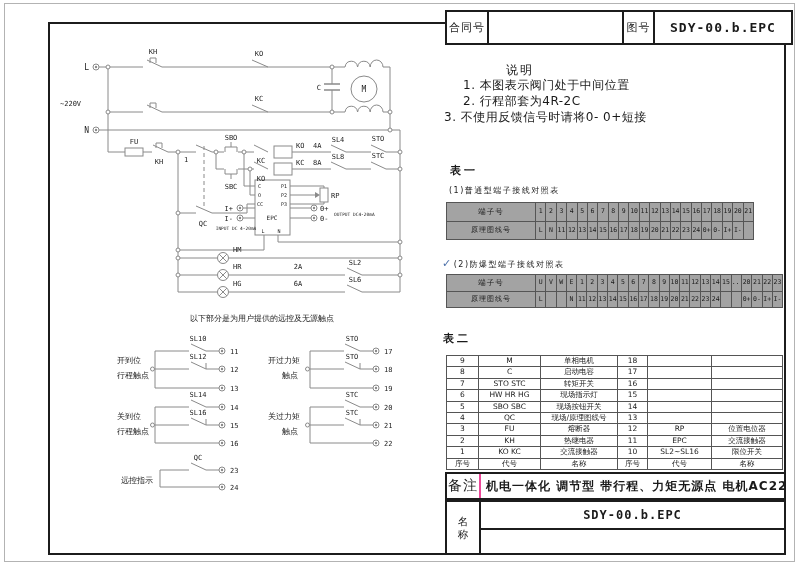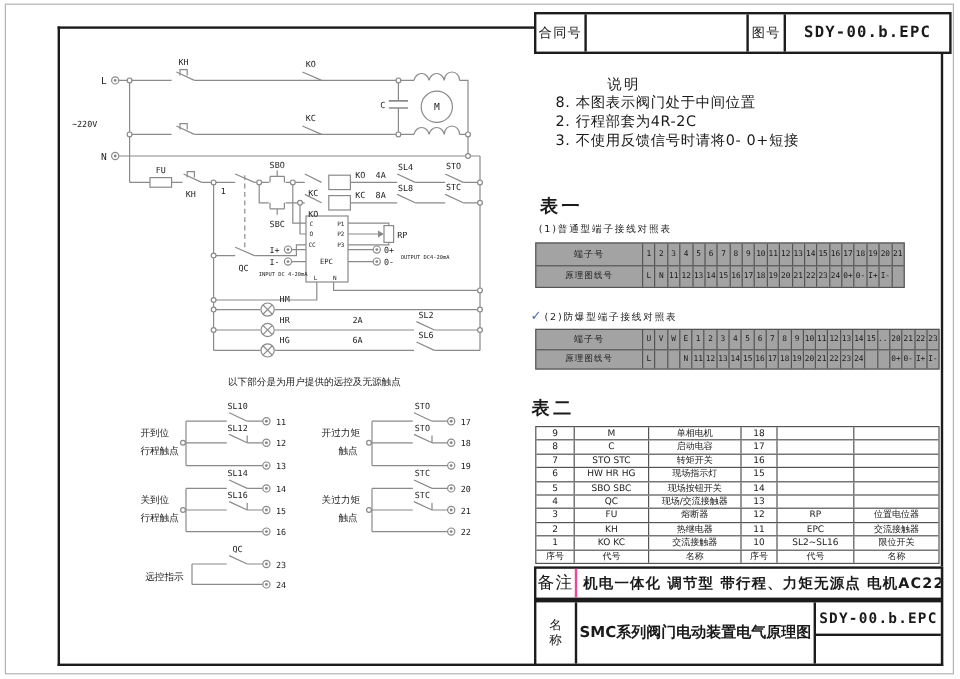--- a/index.html
+++ b/index.html
@@ -10,21 +10,21 @@
   .frame{background:#1c1c1c}
   
   #title-block{left:445px;top:10px;width:348px;height:35px;border:2px solid #1c1c1c;display:flex;background:#fff}
   .tbc{display:flex;align-items:center;justify-content:center;height:100%}
   .tbc+.tbc{border-left:2px solid #1c1c1c}
   .tbc.lab{font-size:11px;letter-spacing:1px}
   .tbc.val{font-size:13px;font-weight:600;letter-spacing:1px;font-family:"DejaVu Sans Mono",monospace}
   
   .note{font-size:12px;letter-spacing:0.5px;white-space:nowrap}
   
-  .sec-title{font-size:15px;letter-spacing:3px;font-weight:600}
+  .sec-title{font-size:11px;letter-spacing:3px;font-weight:600}
   .cap{font-size:8px;letter-spacing:1.5px;white-space:nowrap}
   .checkmark{color:#4a6fa8;font-size:11px;font-weight:bold;margin-right:1px}
   
   .tbl{border:1px solid #555;background:#a3a3a3}
   .trow{display:flex}
   .trow+.trow{border-top:1px solid #555}
   #tbl1 .trow{height:17.5px;line-height:17px}
   #tbl2 .trow{height:15.5px;line-height:15px}
   .tlabel{width:88px;font-size:7.5px;text-align:center;border-right:1px solid #555;letter-spacing:1px;flex:none}
   .tcells{flex:1;display:flex}
@@ -69,23 +69,23 @@
 <div class="abs frame" style="left:784px;top:10px;width:2px;height:545px"></div>
 
 <div class="abs" id="title-block">
   <div class="tbc lab" style="width:40px">合同号</div>
   <div class="tbc val" style="width:133px"></div>
   <div class="tbc lab" style="width:29px">图号</div>
   <div class="tbc val" style="flex:1">SDY-00.b.EPC</div>
 </div>
 
 <div class="abs note" style="left:506px;top:62px;letter-spacing:2px">说明</div>
-<div class="abs note" style="left:463px;top:77px">8. 本图表示阀门处于中间位置</div>
+<div class="abs note" style="left:463px;top:77px">1. 本图表示阀门处于中间位置</div>
 <div class="abs note" style="left:463px;top:93px">2. 行程部套为4R-2C</div>
-<div class="abs note" style="left:463px;top:109px">3. 不使用反馈信号时请将0- 0+短接</div>
+<div class="abs note" style="left:444px;top:109px">3. 不使用反馈信号时请将0- 0+短接</div>
 
 <div class="abs sec-title" style="left:450px;top:163px">表一</div>
 <div class="abs cap" style="left:449px;top:185px">(1)普通型端子接线对照表</div>
 <div class="abs tbl" id="tbl1" style="left:446px;top:202px;width:308px;height:38px">
   <div class="trow">
     <div class="tlabel">端子号</div>
     <div class="tcells">
         <div class="tcell">1</div>
         <div class="tcell">2</div>
         <div class="tcell">3</div>
@@ -237,21 +237,21 @@
       <div class="">5</div>
       <div class="">SBO SBC</div>
       <div class="">现场按钮开关</div>
       <div class="">14</div>
       <div class=""></div>
       <div class=""></div>
     </div>
   <div class="t2row">
       <div class="">4</div>
       <div class="">QC</div>
-      <div class="">现场/交流接触器</div>
+      <div class="">现场/原理图线号</div>
       <div class="">13</div>
       <div class=""></div>
       <div class=""></div>
     </div>
   <div class="t2row">
       <div class="">3</div>
       <div class="">FU</div>
       <div class="">熔断器</div>
       <div class="">12</div>
       <div class="">RP</div>
@@ -285,21 +285,20 @@
 
 <div class="abs" id="remark-block">
   <div class="lab">备注</div>
   <div class="txt">机电一体化 调节型 带行程、力矩无源点 电机AC220V</div>
 </div>
 <div class="abs" id="name-block">
   <div class="lab">
     <div>名</div>
     <div>称</div>
   </div>
-  <div class="mid">SMC系列阀门电动装置电气原理图</div>
   <div class="rcol">
     <div class="rtop">SDY-00.b.EPC</div>
   </div>
 </div>
 
 <svg class="abs" id="schematic" width="800" height="566" viewBox="0 0 800 566">
   <defs>
     <g id="term">
         <circle r="3" class="comp" stroke="#777"></circle>
         <circle r="1.2" fill="#8a8a8a" stroke="none"></circle>

